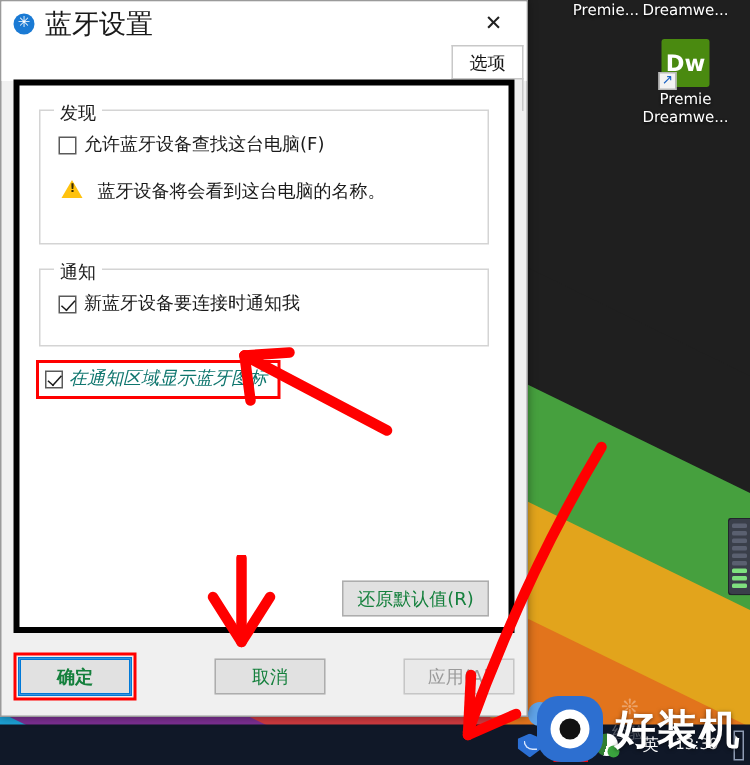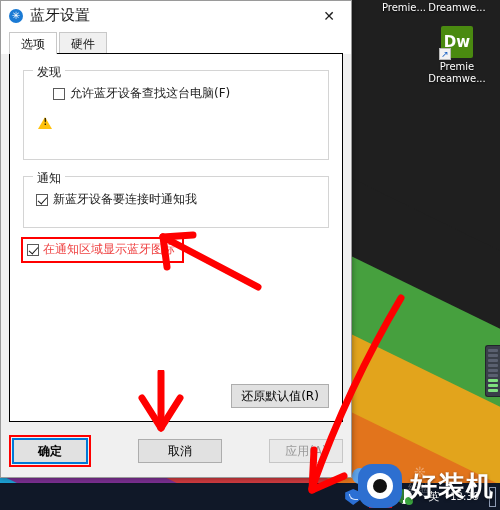--- a/index.html
+++ b/index.html
@@ -255,40 +255,41 @@
     border-radius: 50%;
     background: #1a7ad4;
     color: #ffffff;
     font-size: 10px;
     line-height: 14px;
     text-align: center;
     margin-right: 7px;
     flex: none;
   }
   #title-text {
-    font-size: 15px;
+    font-size: 18px;
     color: #1a1a1a;
   }
   #close-button {
     position: absolute;
     right: 0; top: 0;
     width: 44px; height: 29px;
     display: flex; align-items: center; justify-content: center;
     color: #202020;
     font-size: 14px;
   }
 
   
   #tabstrip {
     height: 24px;
     padding-left: 8px;
     display: flex;
     align-items: flex-end;
     background: #ffffff;
     position: relative;
+    flex-direction: column;
   }
   .tab {
     height: 22px;
     padding: 0 11px;
     font-size: 12px;
     color: #161616;
     line-height: 22px;
     border: 1px solid #c8c8c8;
     border-bottom: none;
     background: #f0f0f0;
@@ -298,21 +299,21 @@
     background: #ffffff;
     position: relative;
     z-index: 3;
   }
 
   #tabpage {
     position: absolute;
     left: 8px; right: 8px;
     top: 52px; bottom: 55px;
     background: #ffffff;
-    border: 1px solid #000000;
+    border: 4px solid #000000;
   }
 
   
   .group {
     position: absolute;
     border: 1px solid #d4d4d4;
   }
   .group > .group-title {
     position: absolute;
     top: -7px; left: 9px;
@@ -341,21 +342,21 @@
   }
   .cbox.checked::after {
     content: "";
     position: absolute;
     left: 3px; top: 0px;
     width: 4px; height: 8px;
     border: solid #1a1a1a;
     border-width: 0 1.5px 1.5px 0;
     transform: rotate(42deg);
   }
-  #cb-allow-discovery { left: 29px; top: 14px; justify-content: flex-end; }
+  #cb-allow-discovery { left: 12px; top: 14px; justify-content: flex-end; }
   #cb-notify-connect  { left: 12px; top: 14px; }
 
   #warning-row {
     position: absolute;
     left: 14px; top: 45px;
     right: 10px;
     display: flex;
     align-items: flex-start;
     font-size: 12px;
     color: #1a1a1a;
@@ -384,26 +385,26 @@
   #cb-show-tray-wrap {
     position: absolute;
     left: 11px; top: 183px;
     border: 2px solid #ff0000;
     padding: 2px 7px 3px 4px;
     display: flex;
     align-items: center;
     background: #ffffff;
   }
   #cb-show-tray-wrap .cbox { margin-right: 4px; }
-  #cb-show-tray-wrap .cb-label { font-size: 12px; color:#ef4444; }
+  #cb-show-tray-wrap .cb-label { font-size: 12px; color:#0f766e;font-style:italic; }
 
   
   .btn {
     font-size: 12px;
-    color: #000000;
+    color: #15803d;
     background: #e1e1e1;
     border: 1px solid #adadad;
     text-align: center;
     line-height: 22px;
     height: 24px;
   }
   .btn.disabled { color: #9a9a9a; background:#e9e9e9; border-color:#c6c6c6; }
   #btn-restore {
     position: absolute;
     right: 13px; top: 330px;
@@ -423,21 +424,21 @@
     padding: 2px;
     margin-right: 8px;
   }
   #btn-ok {
     width: 74px;
     border: 1px solid #0078d7;
     outline: 1px solid #0078d7;
     background: #e1e1e1;
     font-weight: bold;
   }
-  #btn-cancel { width: 84px; margin-right: 8px; }
+  #btn-cancel { width: 74px; margin-right: 8px; }
   #btn-apply  { width: 74px; }
 
   
   .annot { position: absolute; pointer-events: none; }
   #arrow-checkbox { left: 155px; top: 225px; }
   #arrow-ok      { left: 130px; top: 370px; }
   #arrow-tray    { left: 300px; top: 290px; }
 </style>
 </head>
 <body>
@@ -521,20 +522,21 @@
   <div id="tabpage">
 
     <div class="group" id="group-discovery">
       <div class="group-title">发现</div>
       <div class="cb-row" id="cb-allow-discovery">
         <span class="cbox"></span>
         <span class="cb-label">允许蓝牙设备查找这台电脑(F)</span>
       </div>
       <div id="warning-row">
         <span id="warn-tri"></span>
+        <span>蓝牙设备将会看到这台电脑的名称。</span>
       </div>
     </div>
 
     <div class="group" id="group-notify">
       <div class="group-title">通知</div>
       <div class="cb-row" id="cb-notify-connect">
         <span class="cbox checked"></span>
         <span class="cb-label">新蓝牙设备要连接时通知我</span>
       </div>
     </div>

